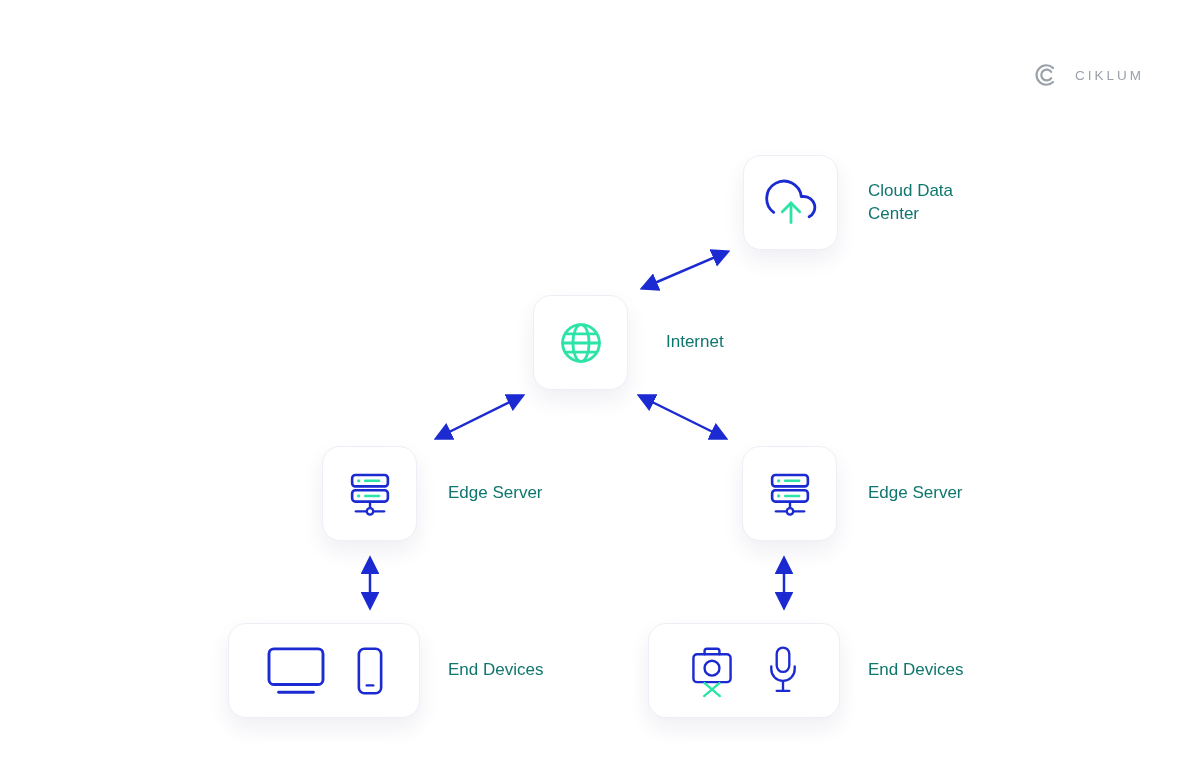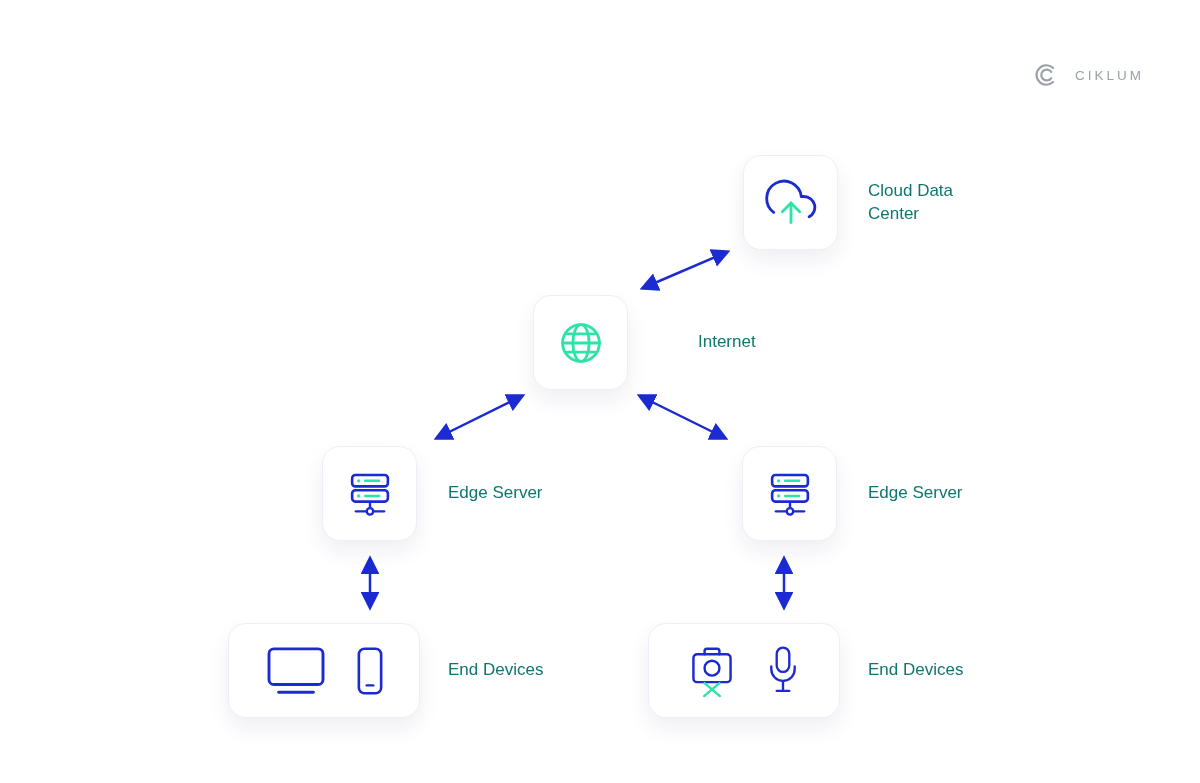--- a/index.html
+++ b/index.html
@@ -38,21 +38,21 @@
     position:absolute;
     height:95px;
     display:flex;
     align-items:center;
     color:#0f766e;
     font-size:17px;
     line-height:1.35;
     white-space:nowrap;
   }
   #label-cloud{left:868px;top:155px;width:112px;white-space:normal;}
-  #label-internet{left:698px;top:295px;}
+  #label-internet{left:666px;top:295px;}
   #label-edge-left{left:448px;top:446px;}
   #label-edge-right{left:868px;top:446px;}
   #label-devices-left{left:448px;top:623px;}
   #label-devices-right{left:868px;top:623px;}
 
   
   #arrows{
     position:absolute;
     left:0;top:0;
     width:1200px;height:783px;

